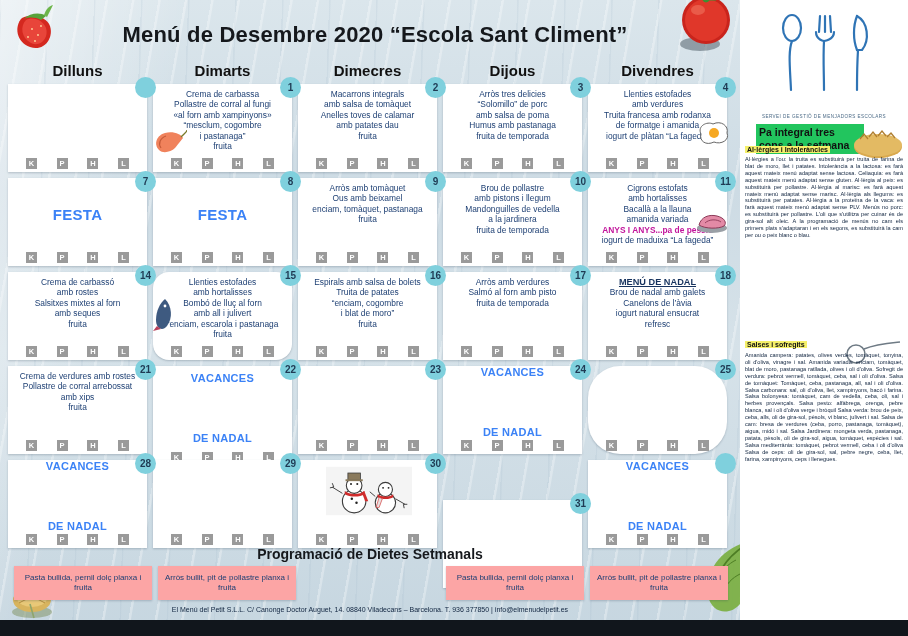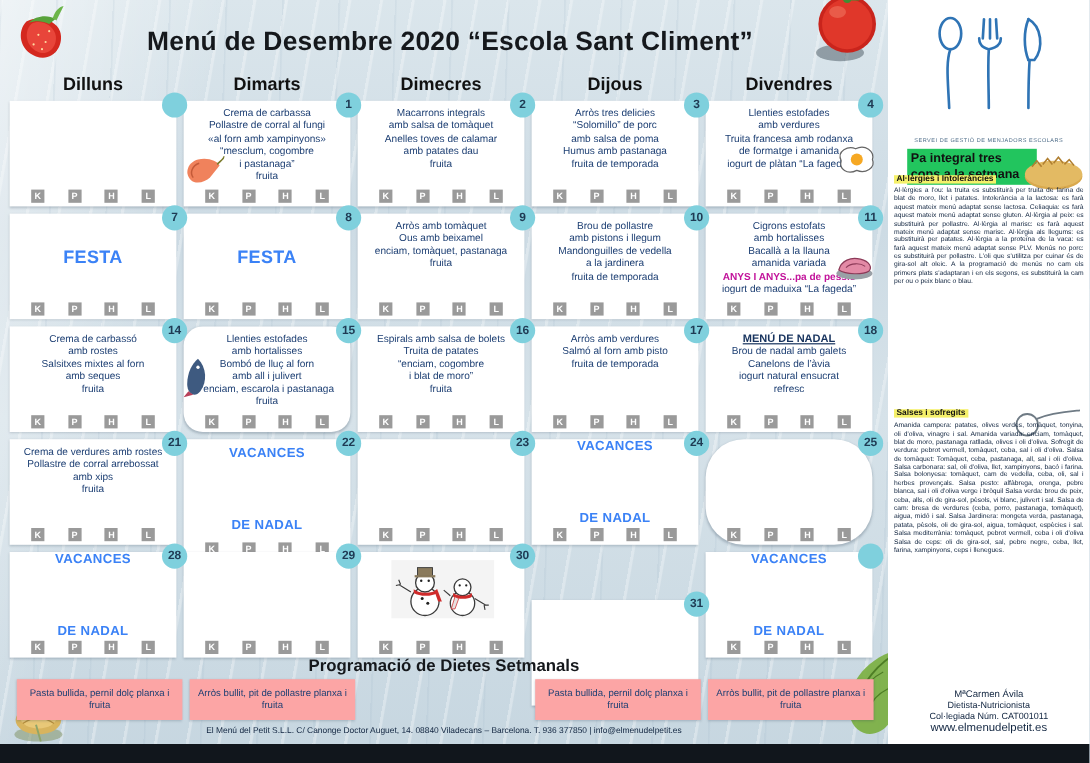--- a/index.html
+++ b/index.html
@@ -608,26 +608,20 @@
 
     <div class="sh" style="top:341px;">Salses i sofregits</div>
     <svg class="spoon-img" viewBox="0 0 58 26">
       <g stroke="#6f7b85" stroke-width="1.5" fill="none">
         <circle cx="12" cy="14" r="9"></circle>
         <path d="M20 9 C32 4 46 3 56 2"></path>
       </g>
     </svg>
     <div class="body-txt" style="top:352px;">Amanida campera: patates, olives verdes, tomàquet, tonyina, oli d'oliva, vinagre i sal. Amanida variada: enciam, tomàquet, blat de moro, pastanaga ratllada, olives i oli d'oliva. Sofregit de verdura: pebrot vermell, tomàquet, ceba, sal i oli d'oliva. Salsa de tomàquet: Tomàquet, ceba, pastanaga, all, sal i oli d'oliva. Salsa carbonara: sal, oli d'oliva, llet, xampinyons, bacó i farina. Salsa bolonyesa: tomàquet, cam de vedella, ceba, oli, sal i herbes provençals. Salsa pesto: alfàbrega, orenga, pebre blanca, sal i oli d'oliva verge i bròquil Salsa verda: brou de peix, ceba, alls, oli de gira-sol, pèsols, vi blanc, julivert i sal. Salsa de cam: bresa de verdures (ceba, porro, pastanaga, tomàquet), aigua, midó i sal. Salsa Jardinera: mongeta verda, pastanaga, patata, pèsols, oli de gira-sol, aigua, tomàquet, espècies i sal. Salsa mediterrània: tomàquet, pebrot vermell, ceba i oli d'oliva Salsa de ceps: oli de gira-sol, sal, pebre negre, ceba, llet, farina, xampinyons, ceps i llenegues.</div>
 
-    <div class="signature">
-      <div class="s1">MªCarmen Ávila</div>
-      <div class="s2">Dietista-Nutricionista</div>
-      <div class="s3">Col·legiada Núm. CAT001011</div>
-      <div class="s4">www.elmenudelpetit.es</div>
-    </div>
   </div>
 
   <div class="progtitle">Programació de Dietes Setmanals</div>
   <div class="dietrow" id="dietrow">
       <div class="dietcard" style="left: 0px; width: 138px;">Pasta bullida, pernil dolç planxa i fruita</div>
       <div class="dietcard" style="left: 144px; width: 138px;">Arròs bullit, pit de pollastre planxa i fruita</div>
       <div class="dietcard" style="left: 432px; width: 138px;">Pasta bullida, pernil dolç planxa i fruita</div>
       <div class="dietcard" style="left: 576px; width: 138px;">Arròs bullit, pit de pollastre planxa i fruita</div>
     </div>
   <div class="footer">El Menú del Petit S.L.L.   C/ Canonge Doctor Auguet, 14. 08840 Viladecans – Barcelona. T. 936 377850 | info@elmenudelpetit.es</div>

